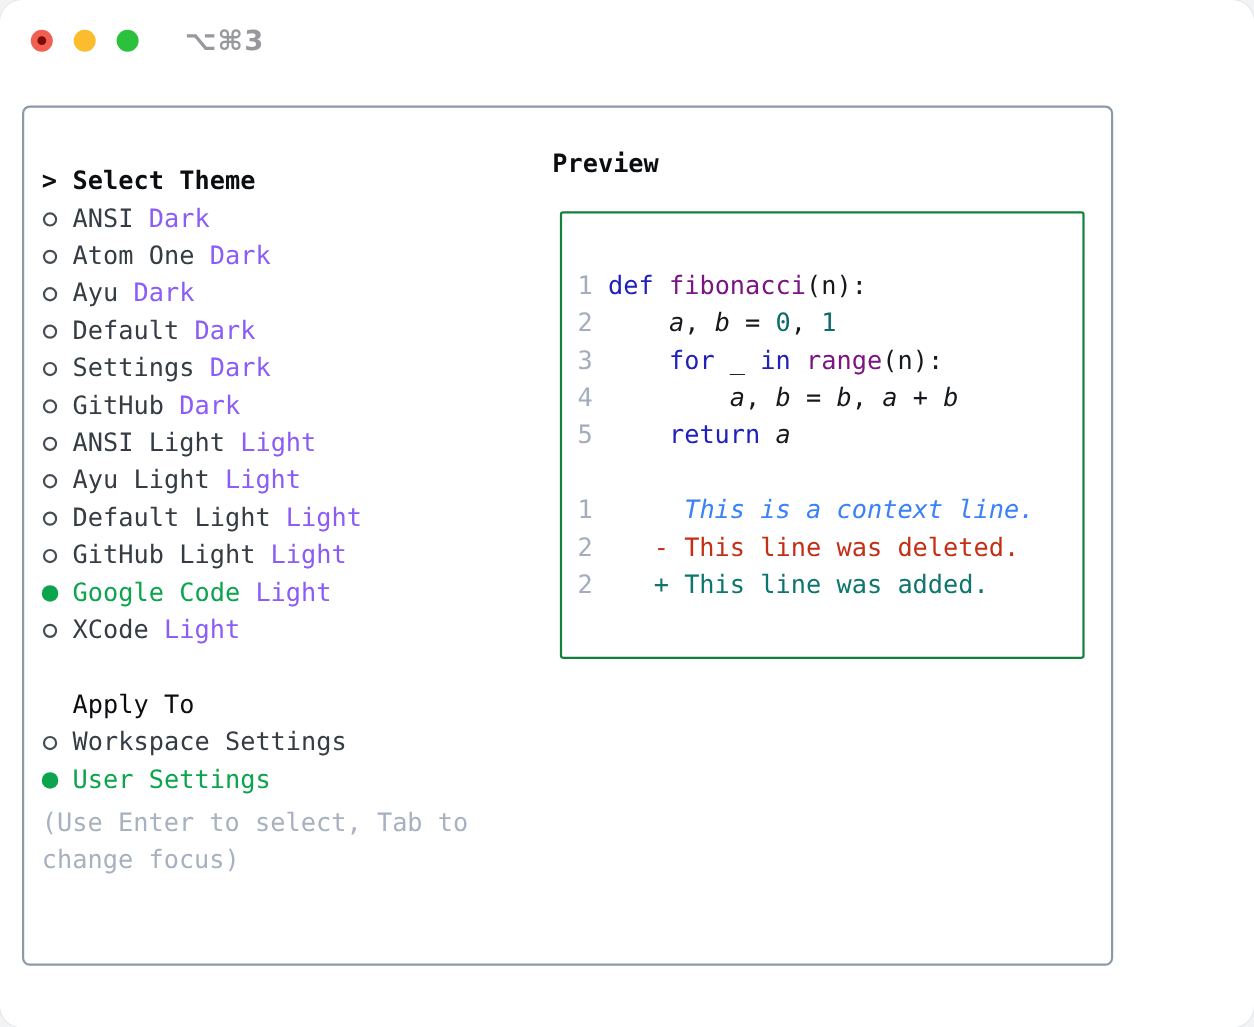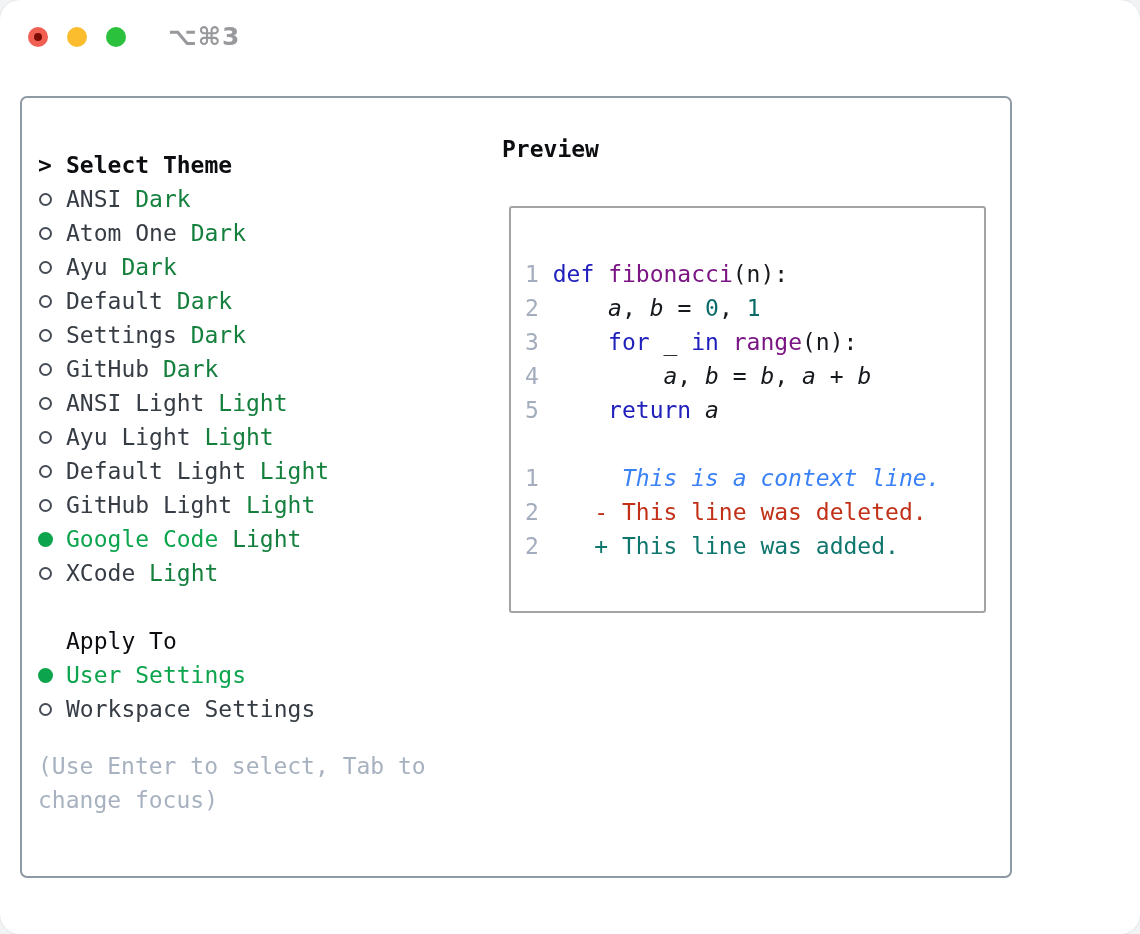--- a/index.html
+++ b/index.html
@@ -43,35 +43,35 @@
     font-size:23px;line-height:34px;color:#363c44;
   }
   .row{height:34px;display:flex;align-items:center;white-space:pre;}
   .row.header{font-weight:bold;color:#0b0d10;}
   .marker{display:inline-flex;width:28px;flex:0 0 28px;align-items:center;}
   .chev{font-weight:bold;color:#0b0d10;}
   .dot{width:13px;height:13px;border-radius:50%;border:2px solid #454c55;box-sizing:border-box;margin-left:1px;}
   .dot.filled{width:15px;height:15px;border:none;background:#0ca44d;margin-left:0;}
   .tname{color:#363c44;}
   .tname.sel{color:#0ca44d;}
-  .variant{color:#15803d;}
+  .variant{color:#8b5cf6;}
   .spacer{height:34px;}
   .apply-label{color:#0b0d10;padding-left:28px;}
   .hint{
-    margin-top:23px;
+    margin-top:5px;
     color:#a7b1bf;font-size:23px;line-height:34px;width:430px;
   }
   
   .preview-label{
     position:absolute;left:502px;top:132px;height:34px;line-height:34px;
     font-size:23px;font-weight:bold;color:#0b0d10;
   }
   .preview-box{
-    position:absolute;left:509px;top:206px;width:477px;height:407px;
-    border:2px solid #a3a3a3;border-radius:3px;background:#ffffff;
+    position:absolute;left:509px;top:192px;width:477px;height:407px;
+    border:2px solid #15803d;border-radius:3px;background:#ffffff;
     box-sizing:border-box;
   }
   .code-area{
     position:absolute;left:14px;top:49px;
     font-size:23px;line-height:34px;white-space:pre;
   }
   .cline{height:34px;}
   .ln{color:#a3adbd;}
   .tok-p{color:#15181c;}
   .tok-kw{color:#2020bd;}
@@ -111,22 +111,22 @@
         <div class="row"><span class="marker"><span class="dot"></span></span><span class="tname">ANSI Light</span><span class="variant"> Light</span></div>
         <div class="row"><span class="marker"><span class="dot"></span></span><span class="tname">Ayu Light</span><span class="variant"> Light</span></div>
         <div class="row"><span class="marker"><span class="dot"></span></span><span class="tname">Default Light</span><span class="variant"> Light</span></div>
         <div class="row"><span class="marker"><span class="dot"></span></span><span class="tname">GitHub Light</span><span class="variant"> Light</span></div>
         <div class="row selected"><span class="marker"><span class="dot filled"></span></span><span class="tname sel">Google Code</span><span class="variant"> Light</span></div>
         <div class="row"><span class="marker"><span class="dot"></span></span><span class="tname">XCode</span><span class="variant"> Light</span></div>
       </div>
     <div class="spacer"></div>
     <div class="row apply-label">Apply To</div>
     <div>
+        <div class="row"><span class="marker"><span class="dot"></span></span><span class="tname">Workspace Settings</span></div>
         <div class="row selected"><span class="marker"><span class="dot filled"></span></span><span class="tname sel">User Settings</span></div>
-        <div class="row"><span class="marker"><span class="dot"></span></span><span class="tname">Workspace Settings</span></div>
       </div>
     <div class="hint">(Use Enter to select, Tab to change focus)</div>
   </div>
 
   <div class="preview-label">Preview</div>
 
   <div class="preview-box">
     <div class="code-area"><div class="cline"><span class="ln">1</span> <span class="tok-kw">def</span><span class="tok-p"> </span><span class="tok-fn">fibonacci</span><span class="tok-p">(n):</span></div><div class="cline"><span class="ln">2</span> <span class="tok-p">    </span><span class="tok-v">a</span><span class="tok-p">, </span><span class="tok-v">b</span><span class="tok-p"> = </span><span class="tok-lit">0</span><span class="tok-p">, </span><span class="tok-lit">1</span></div><div class="cline"><span class="ln">3</span> <span class="tok-p">    </span><span class="tok-kw">for</span><span class="tok-p"> _ </span><span class="tok-kw">in</span><span class="tok-p"> </span><span class="tok-fn">range</span><span class="tok-p">(n):</span></div><div class="cline"><span class="ln">4</span> <span class="tok-p">        </span><span class="tok-v">a</span><span class="tok-p">, </span><span class="tok-v">b</span><span class="tok-p"> = </span><span class="tok-v">b</span><span class="tok-p">, </span><span class="tok-v">a</span><span class="tok-p"> + </span><span class="tok-v">b</span></div><div class="cline"><span class="ln">5</span> <span class="tok-p">    </span><span class="tok-kw">return</span><span class="tok-p"> </span><span class="tok-v">a</span></div><div class="cline"></div><div class="cline"><span class="ln">1</span>      <span class="diff-context">This is a context line.</span></div><div class="cline"><span class="ln">2</span>    <span class="diff-deleted">- This line was deleted.</span></div><div class="cline"><span class="ln">2</span>    <span class="diff-added">+ This line was added.</span></div></div>
   </div>
 

